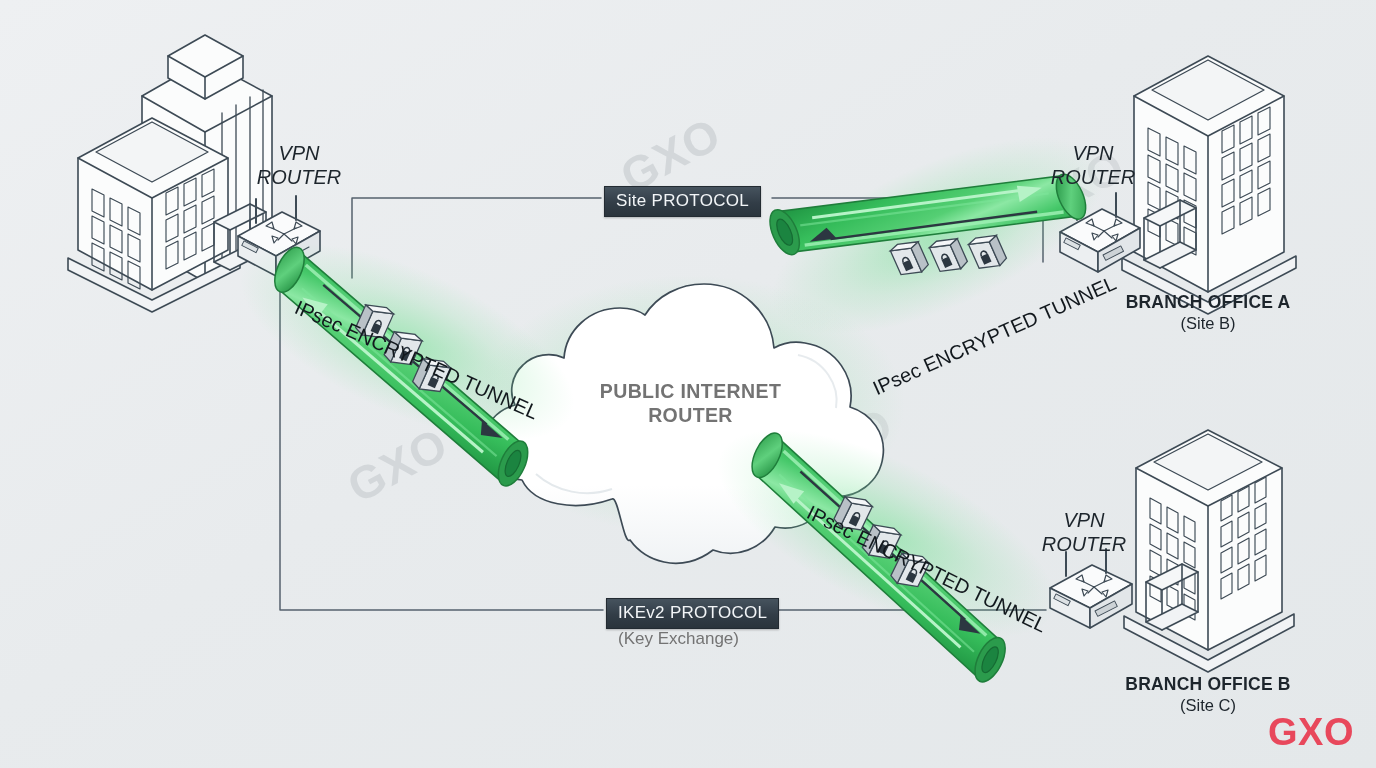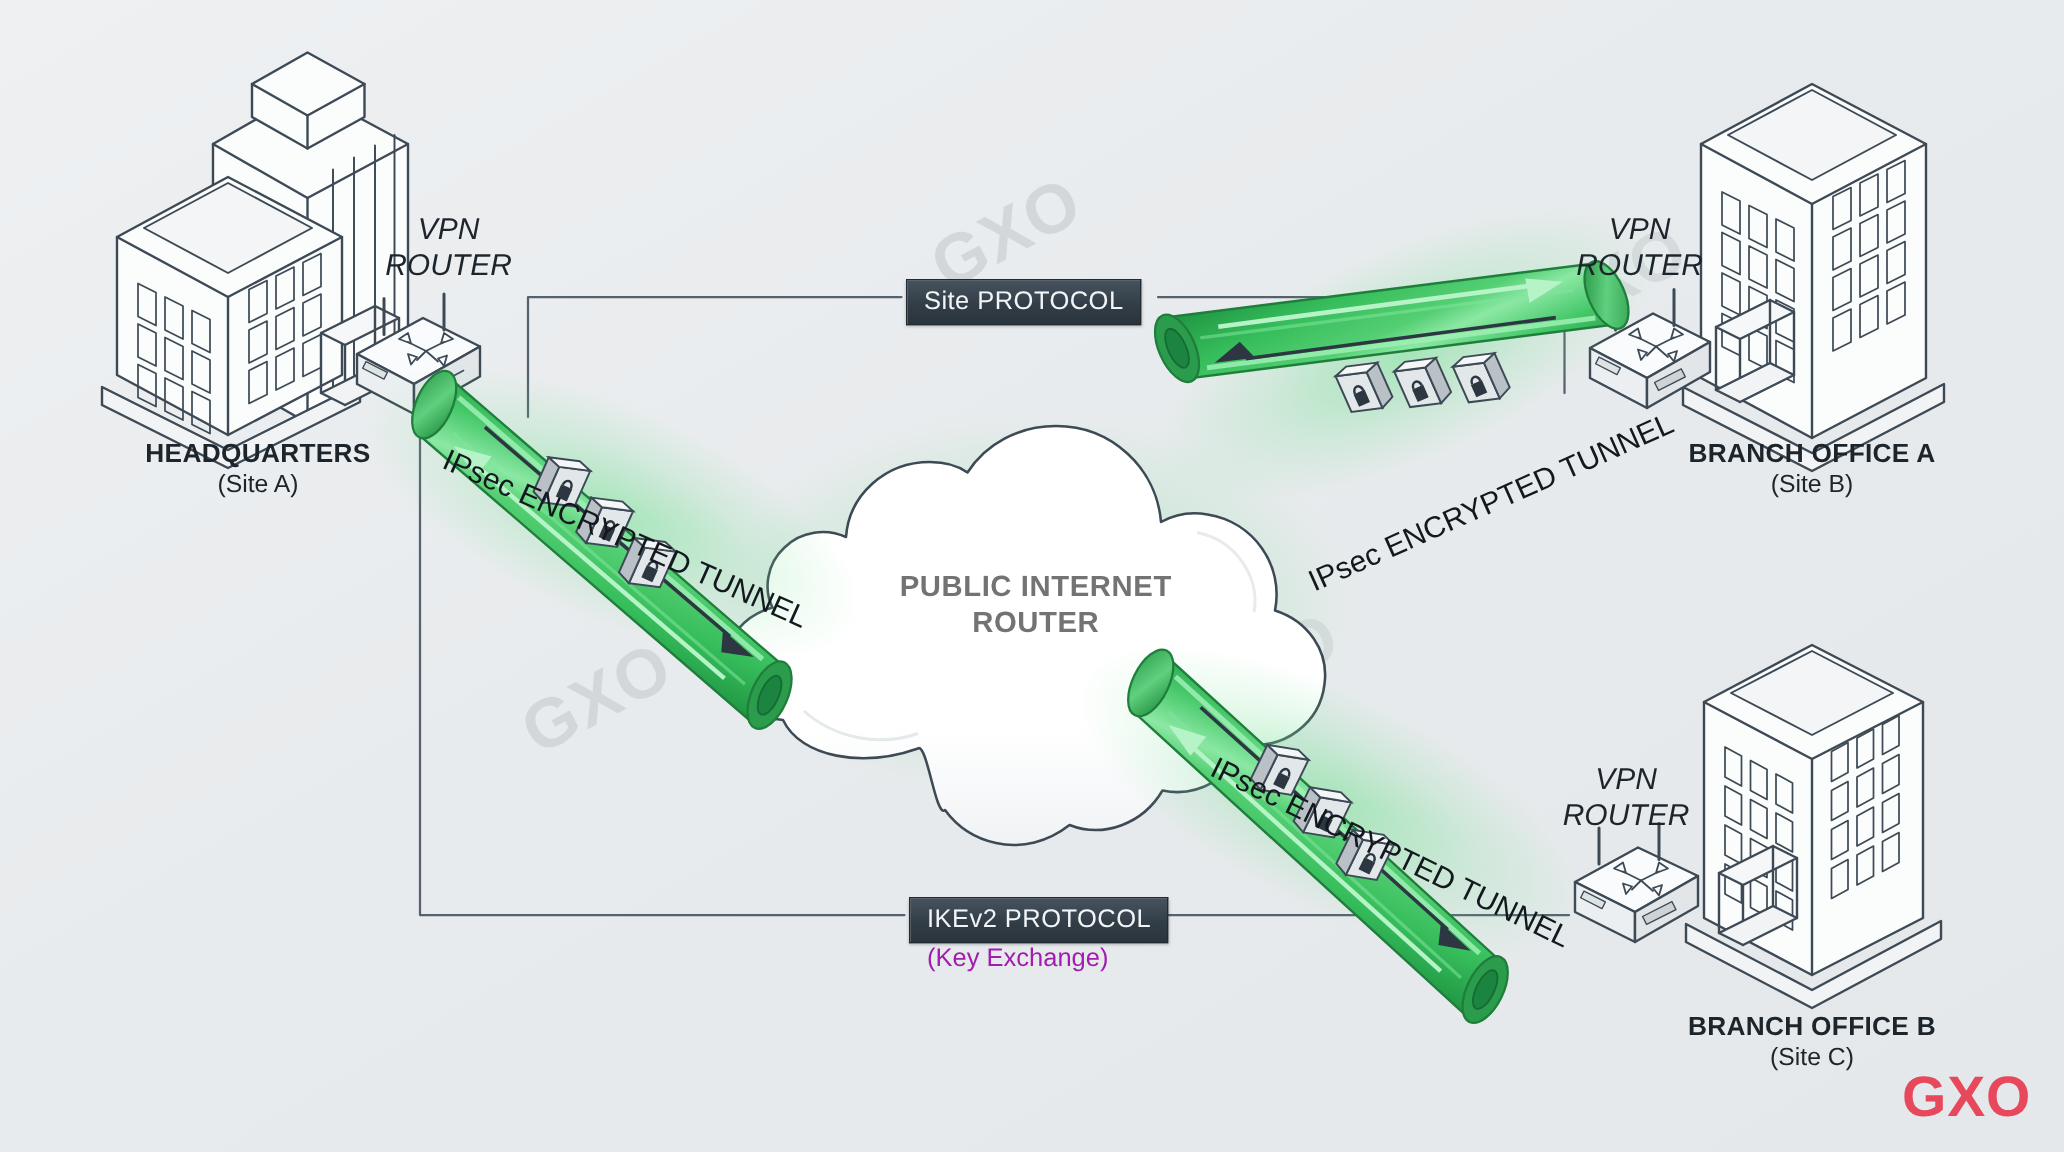--- a/index.html
+++ b/index.html
@@ -14,21 +14,21 @@
   .lbl{position:absolute;text-align:center;line-height:1.18;}
   .site-name{font-weight:bold;font-size:17.5px;letter-spacing:.2px;color:#1d252c;white-space:nowrap;}
   .site-sub{font-size:16.5px;color:#1d252c;white-space:nowrap;margin-top:1px;}
   .router-lbl{font-size:20px;color:#1d252c;line-height:1.2;white-space:nowrap;font-style:italic;}
   .proto-badge{
     position:absolute;display:inline-block;padding:4px 11px 5px;
     background:linear-gradient(180deg,#46535e 0%,#323d47 55%,#2a343c 100%);
     color:#f2f5f7;font-size:17px;letter-spacing:.3px;white-space:nowrap;
     border:1px solid #232b32;box-shadow:0 1px 2px rgba(0,0,0,.25);
   }
-  .proto-sub{position:absolute;font-size:17px;color:#a21caf;white-space:nowrap;}
+  .proto-sub{position:absolute;font-size:17px;color:#737373;white-space:nowrap;}
   .cloud-title{
     position:absolute;text-align:center;font-weight:bold;font-size:19.5px;
     letter-spacing:.4px;color:#737373;line-height:1.25;white-space:nowrap;
   }
   .tun-text{
     position:absolute;font-size:20px;font-weight:500;color:#12181d;
     white-space:nowrap;transform-origin:0 50%;
   }
   .wm{
     position:absolute;font-weight:bold;font-size:46px;color:#d3d7da;
@@ -380,24 +380,20 @@
   </div>
   <div class="lbl router-lbl" style="left:1040px;top:141px;width:106px;">
     <span>VPN</span><br>
     <span>ROUTER</span>
   </div>
   <div class="lbl router-lbl" style="left:1031px;top:508px;width:106px;">
     <span>VPN</span><br>
     <span>ROUTER</span>
   </div>
 
-  <div class="lbl" style="left:52px;top:292px;width:240px;">
-    <div class="site-name">HEADQUARTERS</div>
-    <div class="site-sub">(Site A)</div>
-  </div>
   <div class="lbl" style="left:1088px;top:674px;width:240px;">
     <div class="site-name">BRANCH OFFICE B</div>
     <div class="site-sub">(Site C)</div>
   </div>
   <div class="lbl" style="left:1088px;top:292px;width:240px;">
     <div class="site-name">BRANCH OFFICE A</div>
     <div class="site-sub">(Site B)</div>
   </div>
 
   <div id="gxo-logo">GXO</div>

